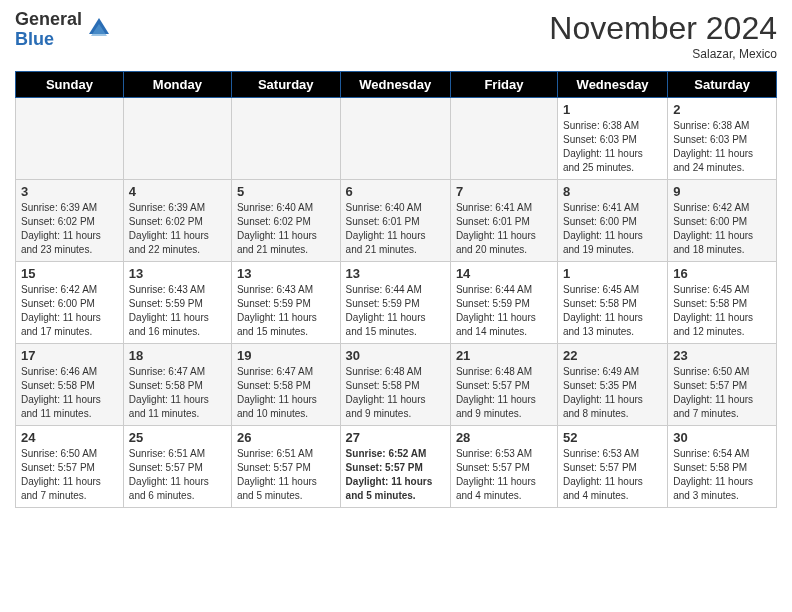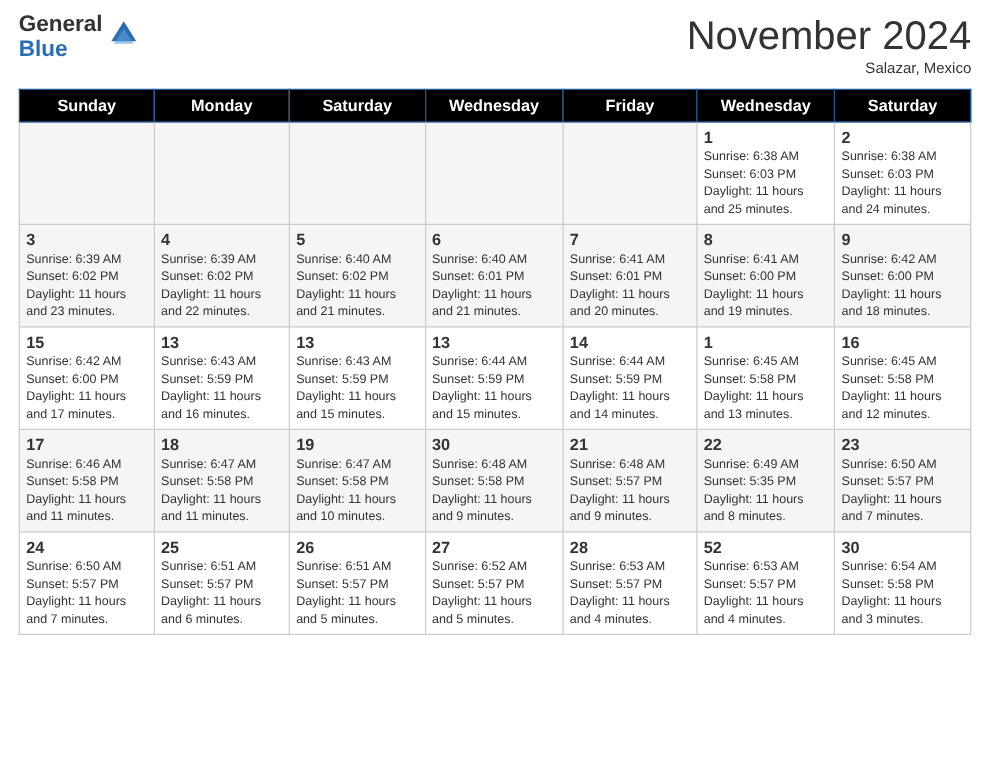--- a/index.html
+++ b/index.html
@@ -330,21 +330,21 @@
           </td>
           <td>
             <span class="day-number">26</span>
             <div class="day-info" style="white-space: pre-line;">Sunrise: 6:51 AM
 Sunset: 5:57 PM
 Daylight: 11 hours
 and 5 minutes.</div>
           </td>
           <td>
             <span class="day-number">27</span>
-            <div class="day-info" style="white-space: pre-line;">Sunrise: 6:52 AM
+            <div class="day-info" style="white-space: pre-line; font-weight: bold;">Sunrise: 6:52 AM
 Sunset: 5:57 PM
 Daylight: 11 hours
 and 5 minutes.</div>
           </td>
           <td>
             <span class="day-number">28</span>
             <div class="day-info" style="white-space: pre-line;">Sunrise: 6:53 AM
 Sunset: 5:57 PM
 Daylight: 11 hours
 and 4 minutes.</div>

